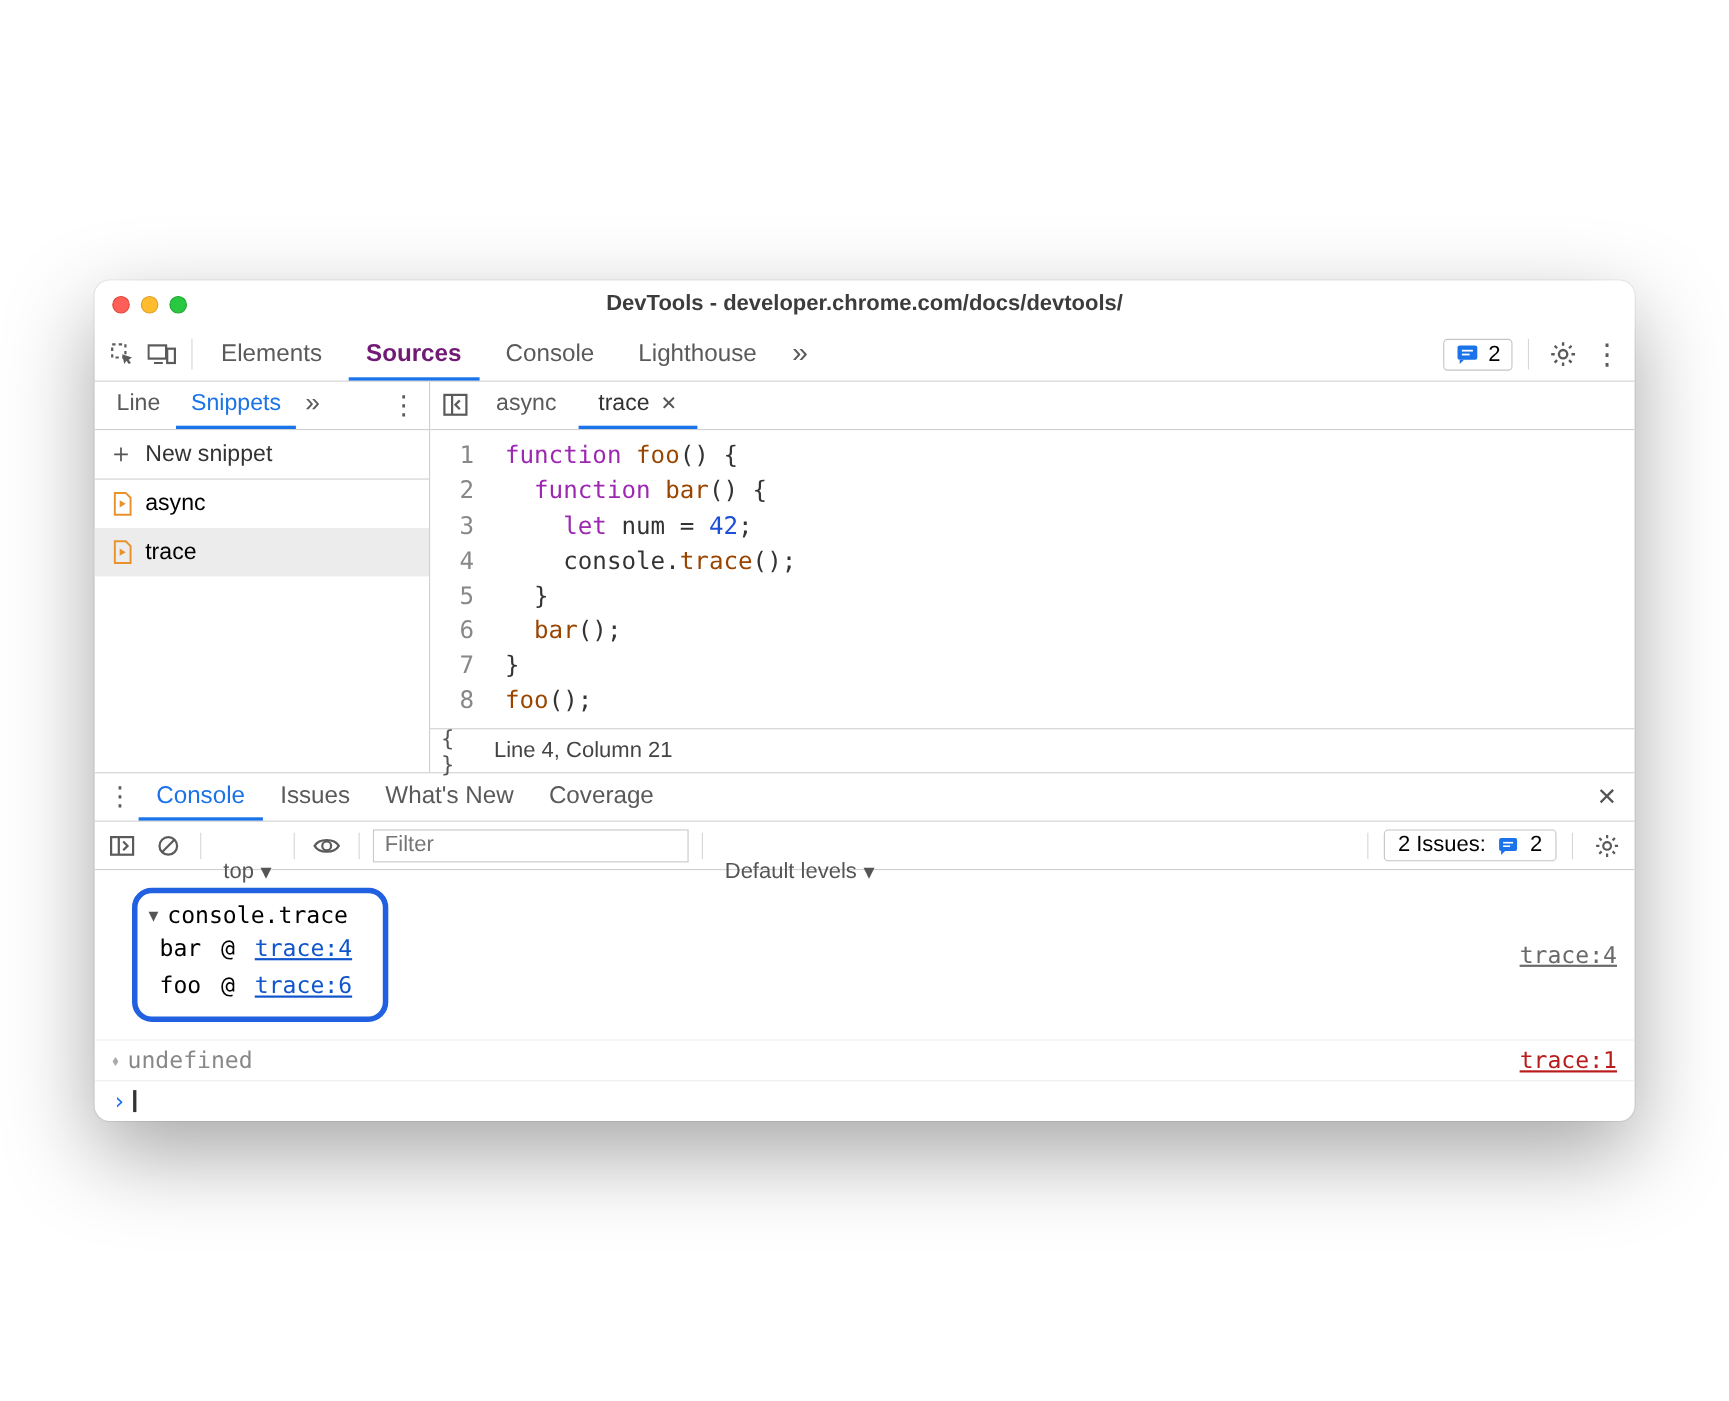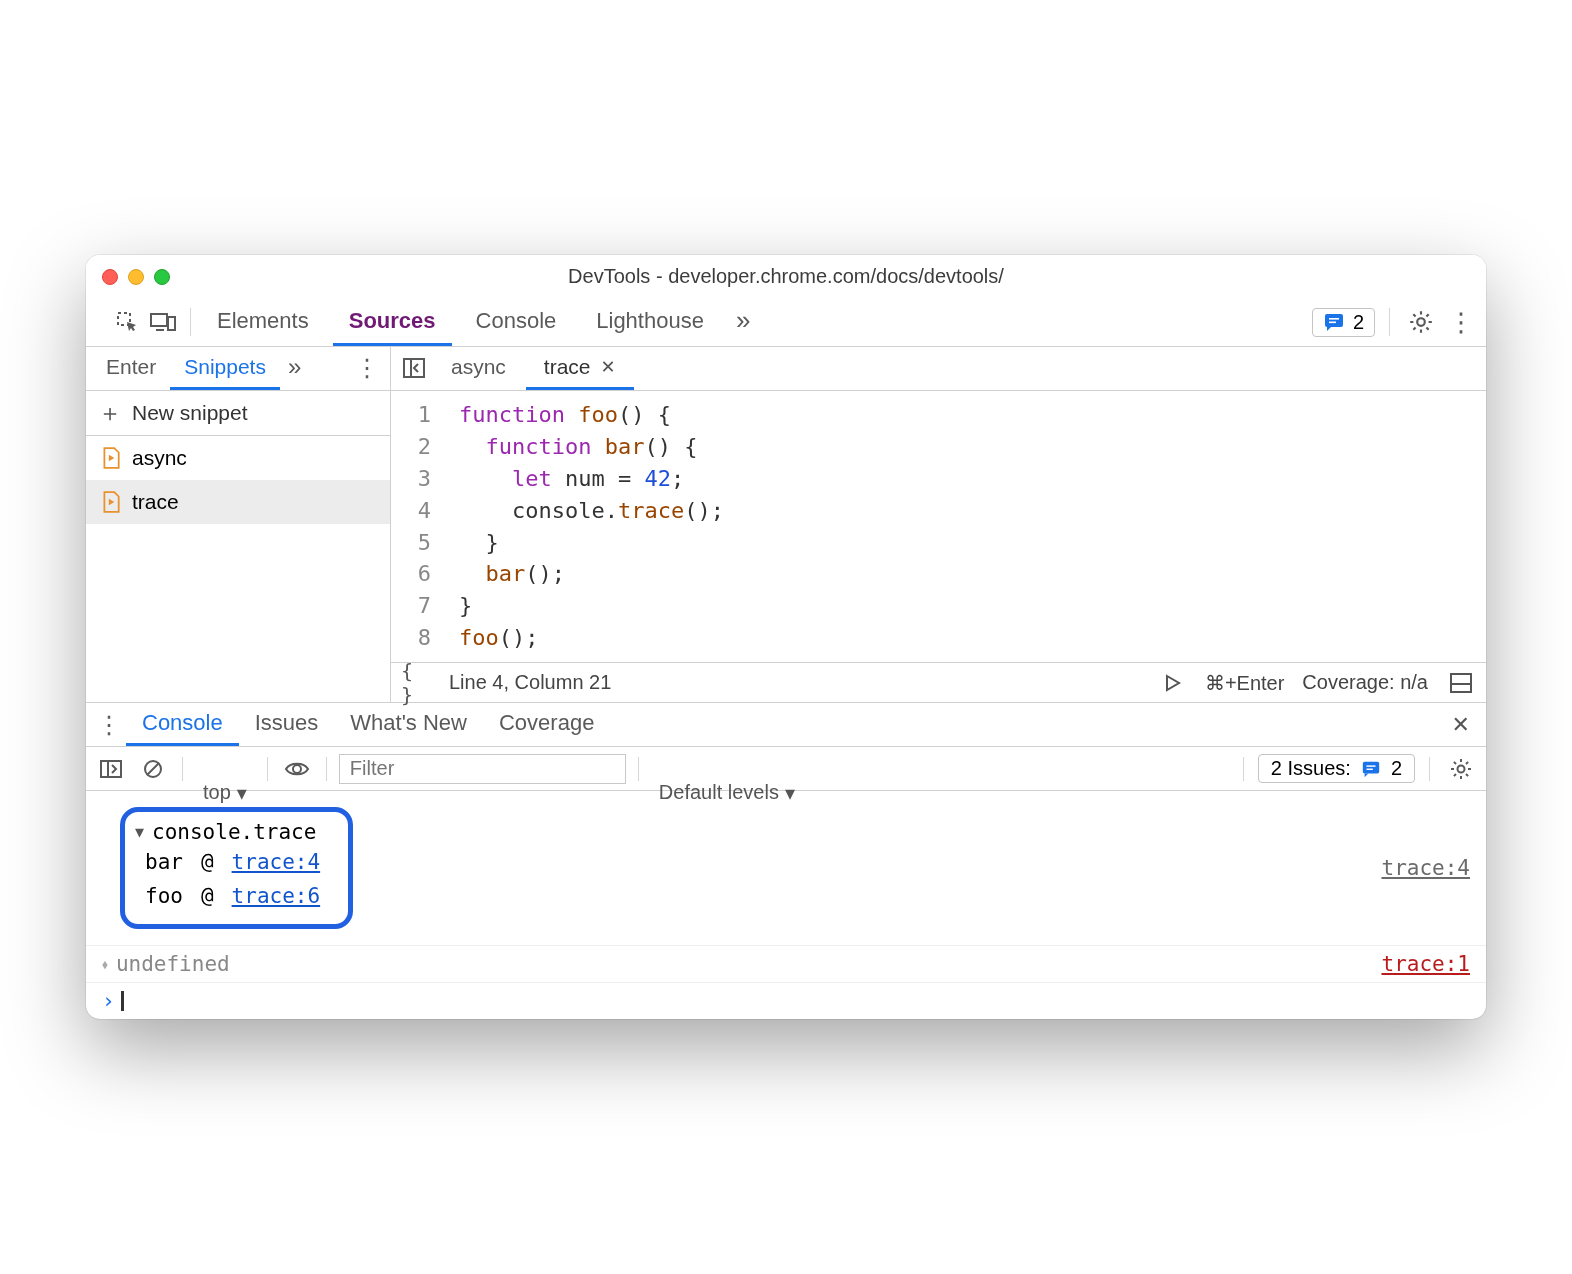--- a/index.html
+++ b/index.html
@@ -29,27 +29,27 @@
     align-items: center;
     padding: 0 16px;
     background: #fff;
     position: relative;
   }
   .traffic { display: flex; gap: 10px; z-index: 2;}
   .dot { width: 16px; height: 16px; border-radius: 50%; }
   .dot.red { background: #ff5f57; border: 1px solid #de4438;}
   .dot.yellow { background: #febc2e; border: 1px solid #dea023;}
   .dot.green { background: #28c840; border: 1px solid #1ba42c;}
-  .title { position: absolute; left: 0; right: 0; text-align: center; font-weight: 400; color: #3c3c3c; font-size: 20px;}
+  .title { position: absolute; left: 0; right: 0; text-align: center; font-weight: 700; color: #3c3c3c; font-size: 20px;}
   
   .toolbar {
     display: flex;
     align-items: center;
     height: 48px;
-    padding: 0 8px 0 24px;
+    padding: 0 8px 0 8px;
     border-bottom: 1px solid #d0d0d0;
     gap: 2px;
   }
   .tb-icon {
     width: 34px; height: 34px;
     display: inline-flex;
     align-items: center; justify-content: center;
     color: #5a5a5a;
     border-radius: 4px;
   }
@@ -187,21 +187,21 @@
           </svg>
       </span>
       <span class="tb-icon" style="font-size:26px;">⋮</span>
     </div>
   </div>
 
   <div class="split">
 
     <div class="left-pane">
       <div class="left-tabs">
-        <div class="left-tab">Enter</div>
+        <div class="left-tab">Line</div>
         <div class="left-tab active">Snippets</div>
         <div class="left-tab" style="padding:0 8px;font-size:24px;">»</div>
         <span class="flex-spacer"></span>
         <span class="tb-icon" style="font-size:24px;">⋮</span>
       </div>
       <div class="new-snippet">
         <span class="plus">＋</span>
         <span>New snippet</span>
       </div>
       <div class="file-list">
@@ -249,35 +249,20 @@
             <div>6</div>
             <div>7</div>
             <div>8</div>
         </div>
         <div class="code" id="code"><div class="line"><span class="kw">function</span> <span class="fn">foo</span>() {</div><div class="line">  <span class="kw">function</span> <span class="fn">bar</span>() {</div><div class="line">    <span class="kw">let</span> num = <span class="num">42</span>;</div><div class="line">    console.<span class="fn">trace</span>();</div><div class="line">  }</div><div class="line">  <span class="fn">bar</span>();</div><div class="line">}</div><div class="line"><span class="fn">foo</span>();</div></div>
       </div>
       <div class="statusbar">
         <div class="sb-left">
           <span class="sb-icon" style="font-family:Menlo,monospace;font-size:20px;">{ }</span>
           <span>Line 4, Column 21</span>
-        </div>
-        <div class="sb-right">
-          <span class="sb-icon">
-            <svg width="20" height="20" viewBox="0 0 20 20" fill="none" stroke="currentColor" stroke-width="2">
-                <path d="M5 3 l12 7 -12 7z"></path>
-              </svg>
-          </span>
-          <span>⌘+Enter</span>
-          <span>Coverage: n/a</span>
-          <span class="sb-icon">
-            <svg width="24" height="22" viewBox="0 0 24 22" fill="none" stroke="currentColor" stroke-width="2">
-                <rect x="2" y="2" width="20" height="18"></rect>
-                <line x1="2" y1="12" x2="22" y2="12"></line>
-              </svg>
-          </span>
         </div>
       </div>
     </div>
   </div>
 
   <div class="drawer-tabs">
     <span class="tb-icon" style="font-size:24px;">⋮</span>
     <div class="drawer-tab active">Console</div>
     <div class="drawer-tab">Issues</div>
     <div class="drawer-tab">What's New</div>

